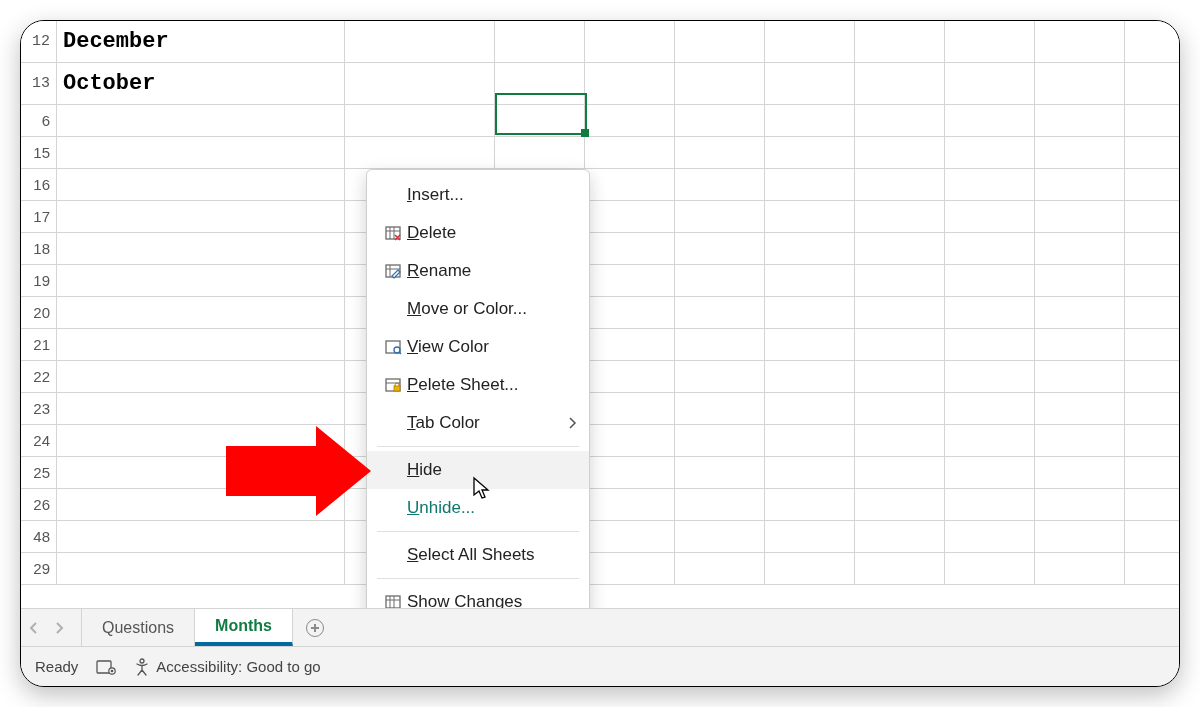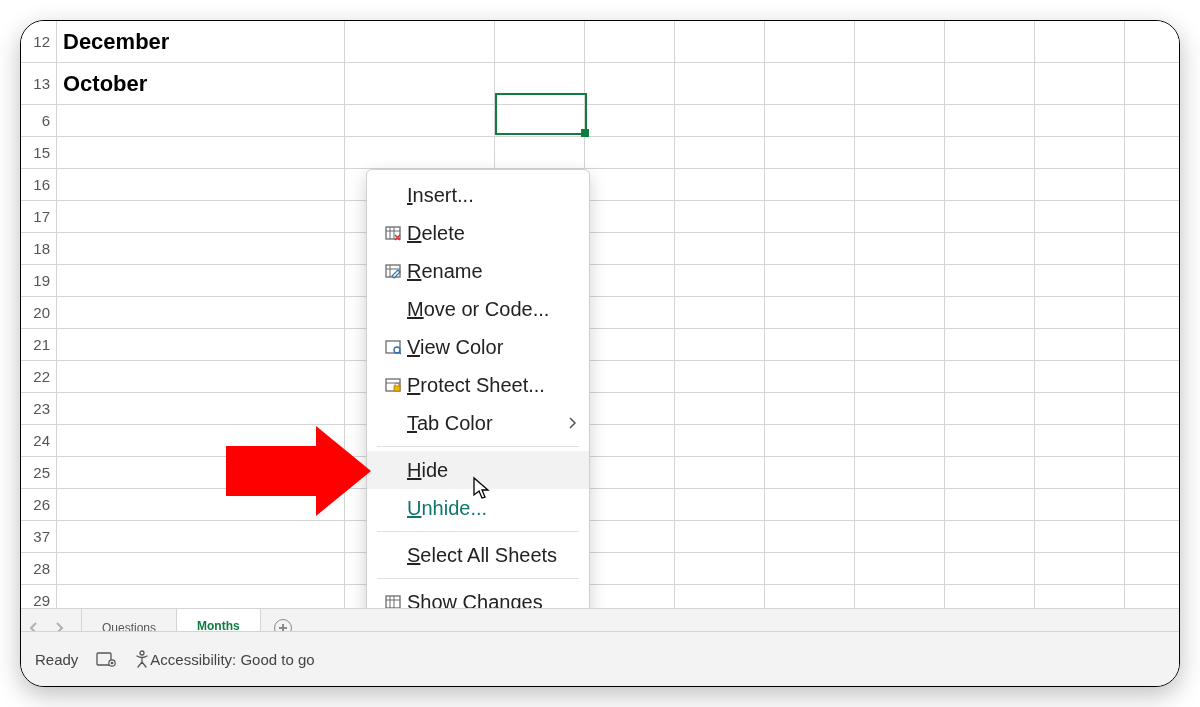--- a/index.html
+++ b/index.html
@@ -20,21 +20,21 @@
     position: absolute;
     left: 0; top: 0; right: 0; bottom: 78px;
     overflow: hidden;
   }
   
   .row {
     display: flex;
     height: 32px;
     border-bottom: 1px solid #d4d4d4;
   }
-  .row.tall { height: 42px; }
+  .row.tall { height: 42px; font-family: Liberation Mono, monospace; }
   
   .rowhdr {
     width: 36px;
     min-width: 36px;
     text-align: right;
     padding-right: 6px;
     font-size: 15px;
     color: #555;
     border-right: 1px solid #d4d4d4;
     background: #fff;
@@ -77,21 +77,21 @@
   
   .ctxmenu {
     position: absolute;
     left: 345px; top: 148px;
     width: 224px;
     background: #fff;
     border: 1px solid #cfcfcf;
     border-radius: 6px;
     box-shadow: 0 6px 18px rgba(0,0,0,0.18);
     padding: 6px 0;
-    font-size: 20px;
+    font-size: 17px;
     color: #222;
   }
   .mi {
     display: flex;
     align-items: center;
     height: 38px;
     padding: 0 12px;
     cursor: default;
   }
   .mi.hover { background: #f2f2f2; }
@@ -114,21 +114,21 @@
   }
   .navarrow {
     width: 26px;
     display:flex; align-items:center; justify-content:center;
     color: #9a9a9a;
     font-size: 14px;
   }
   .tab {
     padding: 0 20px;
     display:flex; align-items:center;
-    font-size: 12px;
+    font-size: 16px;
     color: #555;
     background: #f3f3f3;
     border-right: 1px solid #d4d4d4;
     cursor: default;
   }
   .tab.first { border-left: 1px solid #d4d4d4; margin-left: 8px; }
   .tab.active {
     background: #fff;
     color: #107c41;
     font-weight: 700;
@@ -149,21 +149,21 @@
     position:absolute;
     background:#8a8a8a;
   }
   .plusicon::before { left:4px; right:4px; top:7.5px; height:1.5px; }
   .plusicon::after  { top:4px; bottom:4px; left:7.5px; width:1.5px; }
   
   
   .statusbar {
     position: absolute;
     left: 0; right: 0; bottom: 0;
-    height: 55px;
+    height: 40px;
     background: #f3f3f3;
     border-top: 1px solid #d4d4d4;
     display:flex;
     align-items:center;
     padding: 0 14px;
     font-size: 15px;
     color: #444;
     gap: 18px;
   }
   .statusbar .ico { display:inline-flex; align-items:center; }
@@ -379,34 +379,21 @@
         <div class="cell cN"></div>
         <div class="cell cN"></div>
         <div class="cell cN"></div>
         <div class="cell cN"></div>
         <div class="cell cN"></div>
         <div class="cell cN"></div>
         <div class="cell cN"></div>
         <div class="cell cN"></div>
       </div>
       <div class="row">
-        <div class="rowhdr">37</div>
-        <div class="cell cA"></div>
-        <div class="cell cB"></div>
-        <div class="cell cN"></div>
-        <div class="cell cN"></div>
-        <div class="cell cN"></div>
-        <div class="cell cN"></div>
-        <div class="cell cN"></div>
-        <div class="cell cN"></div>
-        <div class="cell cN"></div>
-        <div class="cell cN"></div>
-      </div>
-      <div class="row">
-        <div class="rowhdr">28</div>
+        <div class="rowhdr">48</div>
         <div class="cell cA"></div>
         <div class="cell cB"></div>
         <div class="cell cN"></div>
         <div class="cell cN"></div>
         <div class="cell cN"></div>
         <div class="cell cN"></div>
         <div class="cell cN"></div>
         <div class="cell cN"></div>
         <div class="cell cN"></div>
         <div class="cell cN"></div>
@@ -448,42 +435,42 @@
         <svg width="18" height="18">
             <rect x="2" y="3" width="14" height="12" fill="none" stroke="#6b6b6b" stroke-width="1.3"></rect>
             <path d="M2 7 H16 M6 3 V15" stroke="#6b6b6b" stroke-width="1"></path>
             <path d="M10 16 L16 10 L14 8 L8 14 Z" fill="#fff" stroke="#2f6fb0" stroke-width="1.2"></path>
           </svg>
       </span>
       <span class="lbl"><span class="u">R</span><span>ename</span></span>
     </div>
     <div class="mi">
       <span class="ico"></span>
-      <span class="lbl"><span class="u">M</span><span>ove or Code...</span></span>
+      <span class="lbl"><span class="u">M</span><span>ove or Color...</span></span>
     </div>
     <div class="mi">
       <span class="ico">
         <svg width="18" height="18">
             <rect x="2" y="3" width="14" height="12" fill="none" stroke="#6b6b6b" stroke-width="1.3"></rect>
             <circle cx="13" cy="12" r="3" fill="none" stroke="#2f6fb0" stroke-width="1.3"></circle>
             <line x1="15" y1="14" x2="17" y2="16" stroke="#2f6fb0" stroke-width="1.3"></line>
           </svg>
       </span>
       <span class="lbl"><span class="u">V</span><span>iew Color</span></span>
     </div>
     <div class="mi">
       <span class="ico">
         <svg width="18" height="18">
             <rect x="2" y="3" width="14" height="12" fill="none" stroke="#6b6b6b" stroke-width="1.3"></rect>
             <path d="M2 7 H16" stroke="#6b6b6b" stroke-width="1"></path>
             <rect x="10" y="10" width="6" height="5" fill="#f0b400" stroke="#b07d00" stroke-width="0.8"></rect>
             <path d="M11 10 v-1 a2 2 0 0 1 4 0 v1" fill="none" stroke="#b07d00" stroke-width="1"></path>
           </svg>
       </span>
-      <span class="lbl"><span class="u">P</span><span>rotect Sheet...</span></span>
+      <span class="lbl"><span class="u">P</span><span>elete Sheet...</span></span>
     </div>
     <div class="mi">
       <span class="ico"></span>
       <span class="lbl"><span class="u">T</span><span>ab Color</span></span>
       <span class="sub">
         <svg width="8" height="12">
             <path d="M1 1 L6 6 L1 11" fill="none" stroke="#555" stroke-width="1.5"></path>
           </svg>
       </span>
     </div>
@@ -549,21 +536,21 @@
 
   <div class="statusbar">
     <span>Ready</span>
     <span class="ico">
       <svg width="20" height="16">
           <rect x="1" y="2" width="14" height="12" fill="none" stroke="#555" stroke-width="1.3" rx="1"></rect>
           <circle cx="16" cy="12" r="3.2" fill="#f3f3f3" stroke="#555" stroke-width="1.2"></circle>
           <circle cx="16" cy="12" r="1.3" fill="#555"></circle>
         </svg>
     </span>
-    <span class="ico" style="display:inline-flex; align-items:center;">
+    <span class="ico" style="gap:6px; display:inline-flex; align-items:center;">
       <svg width="16" height="18">
           <circle cx="8" cy="3" r="2" fill="none" stroke="#555" stroke-width="1.3"></circle>
           <path d="M3 6 Q8 9 13 6 M8 8 V12 M8 12 L4 17 M8 12 L12 17" fill="none" stroke="#555" stroke-width="1.3" stroke-linecap="round"></path>
         </svg>
       <span>Accessibility: Good to go</span>
     </span>
   </div>
 
 </div>
 

